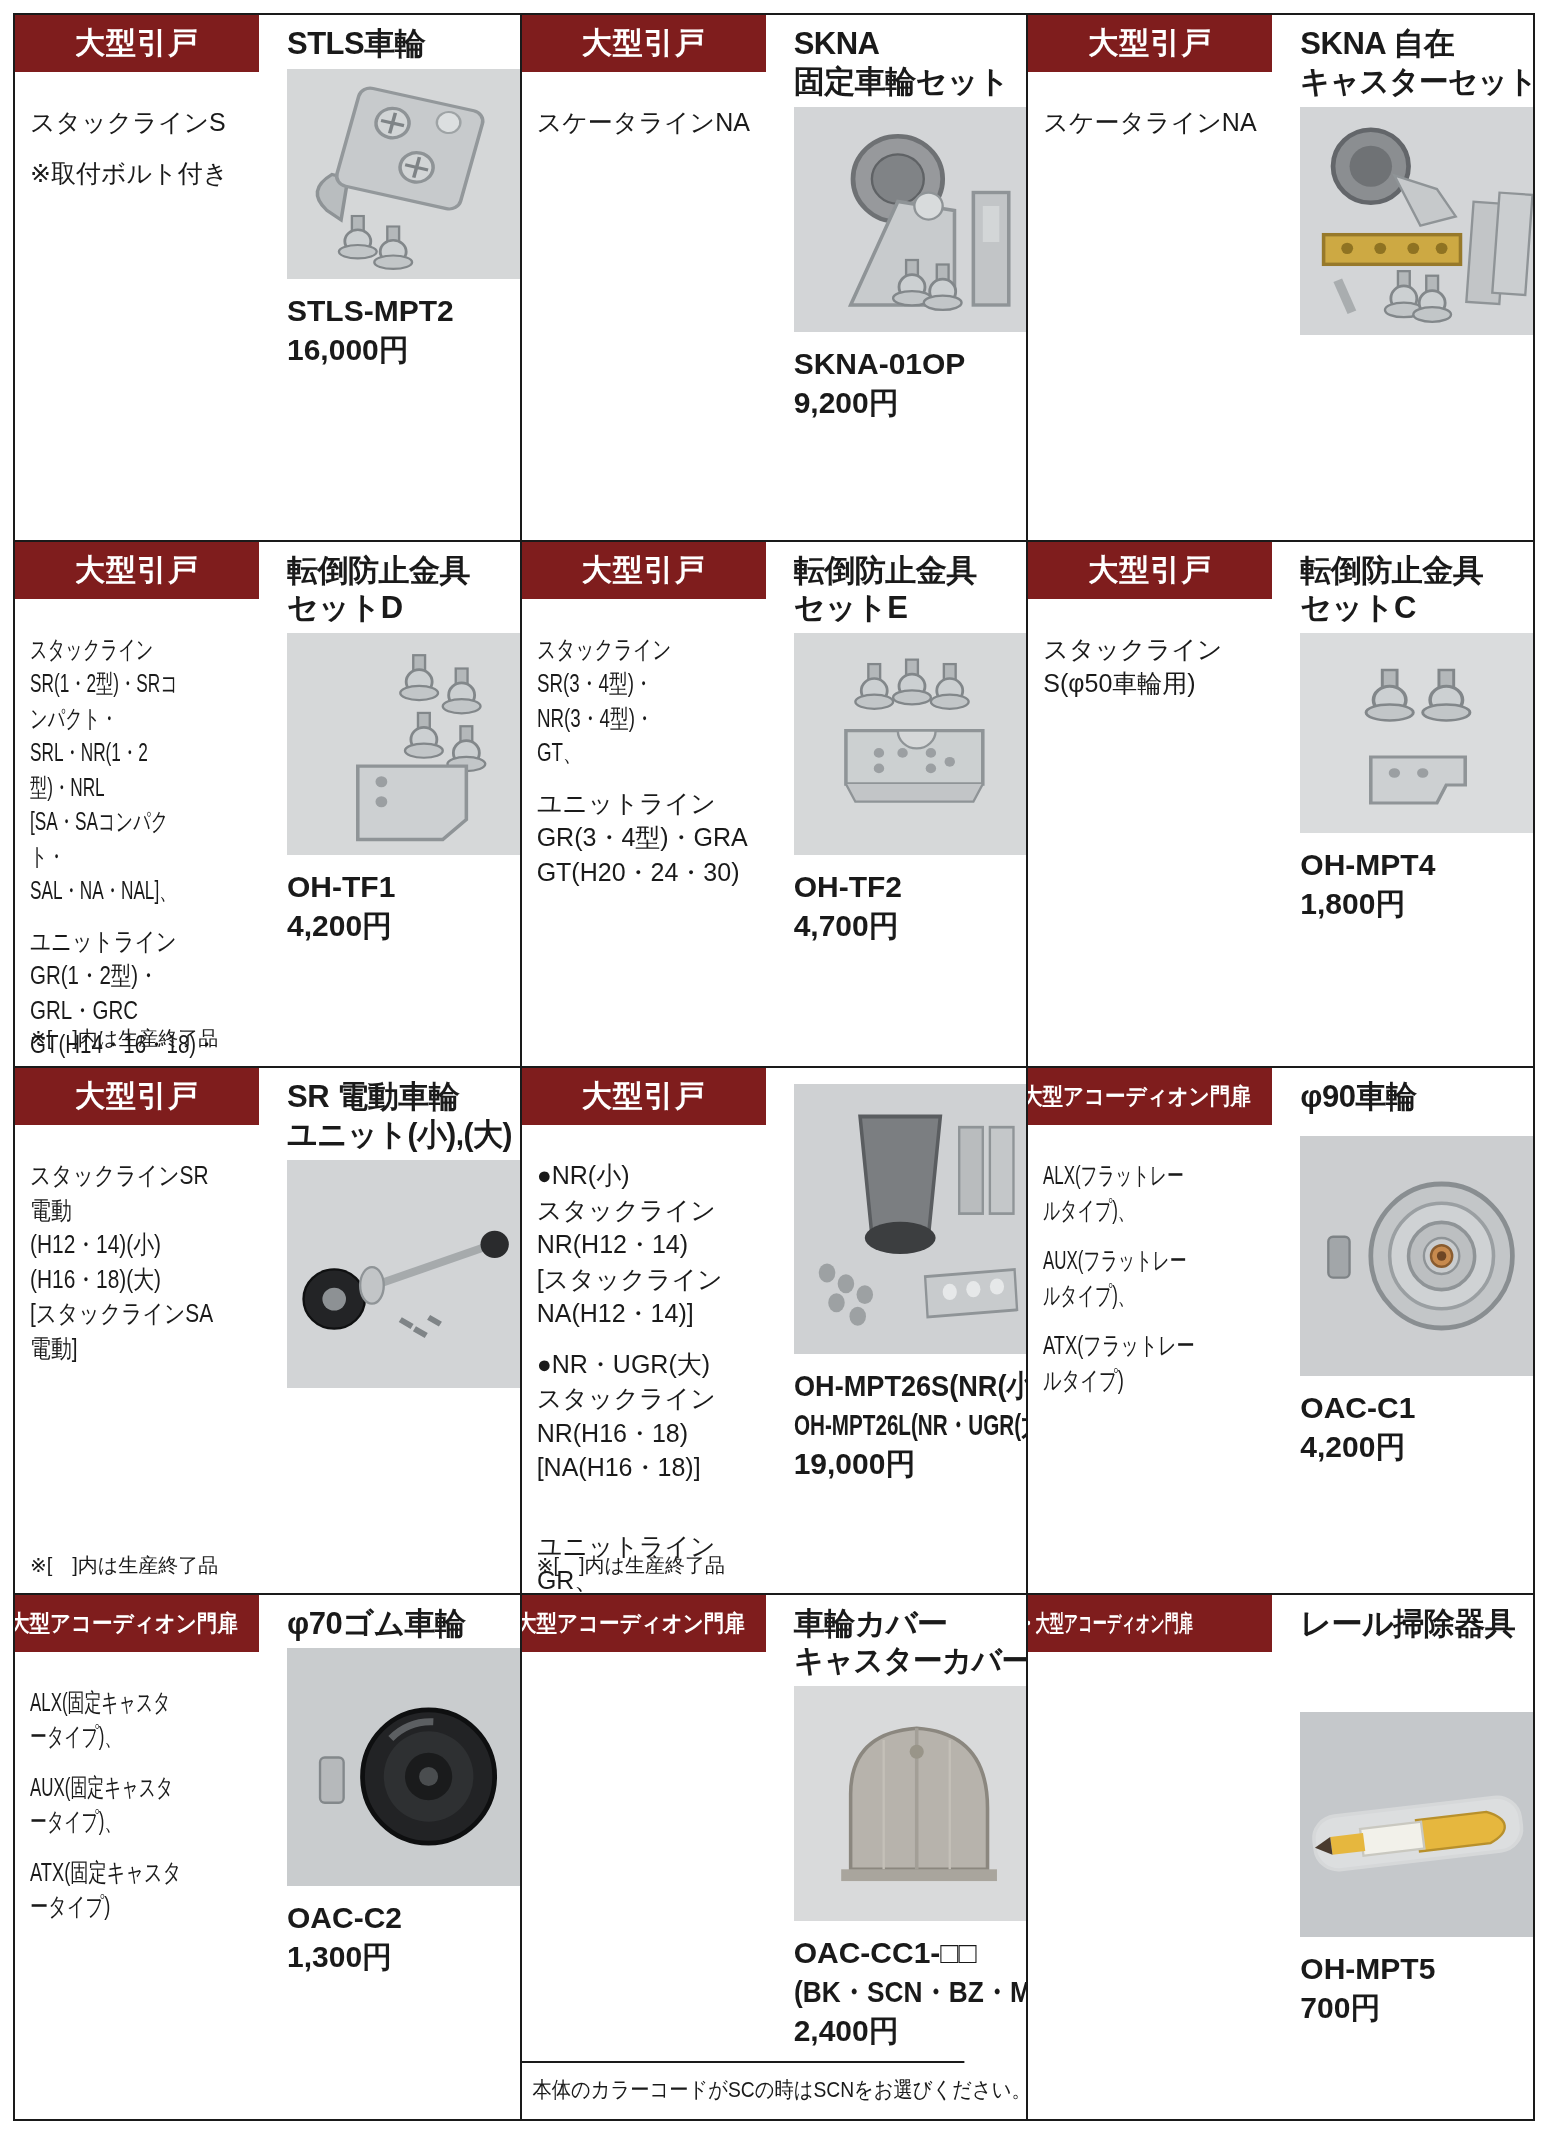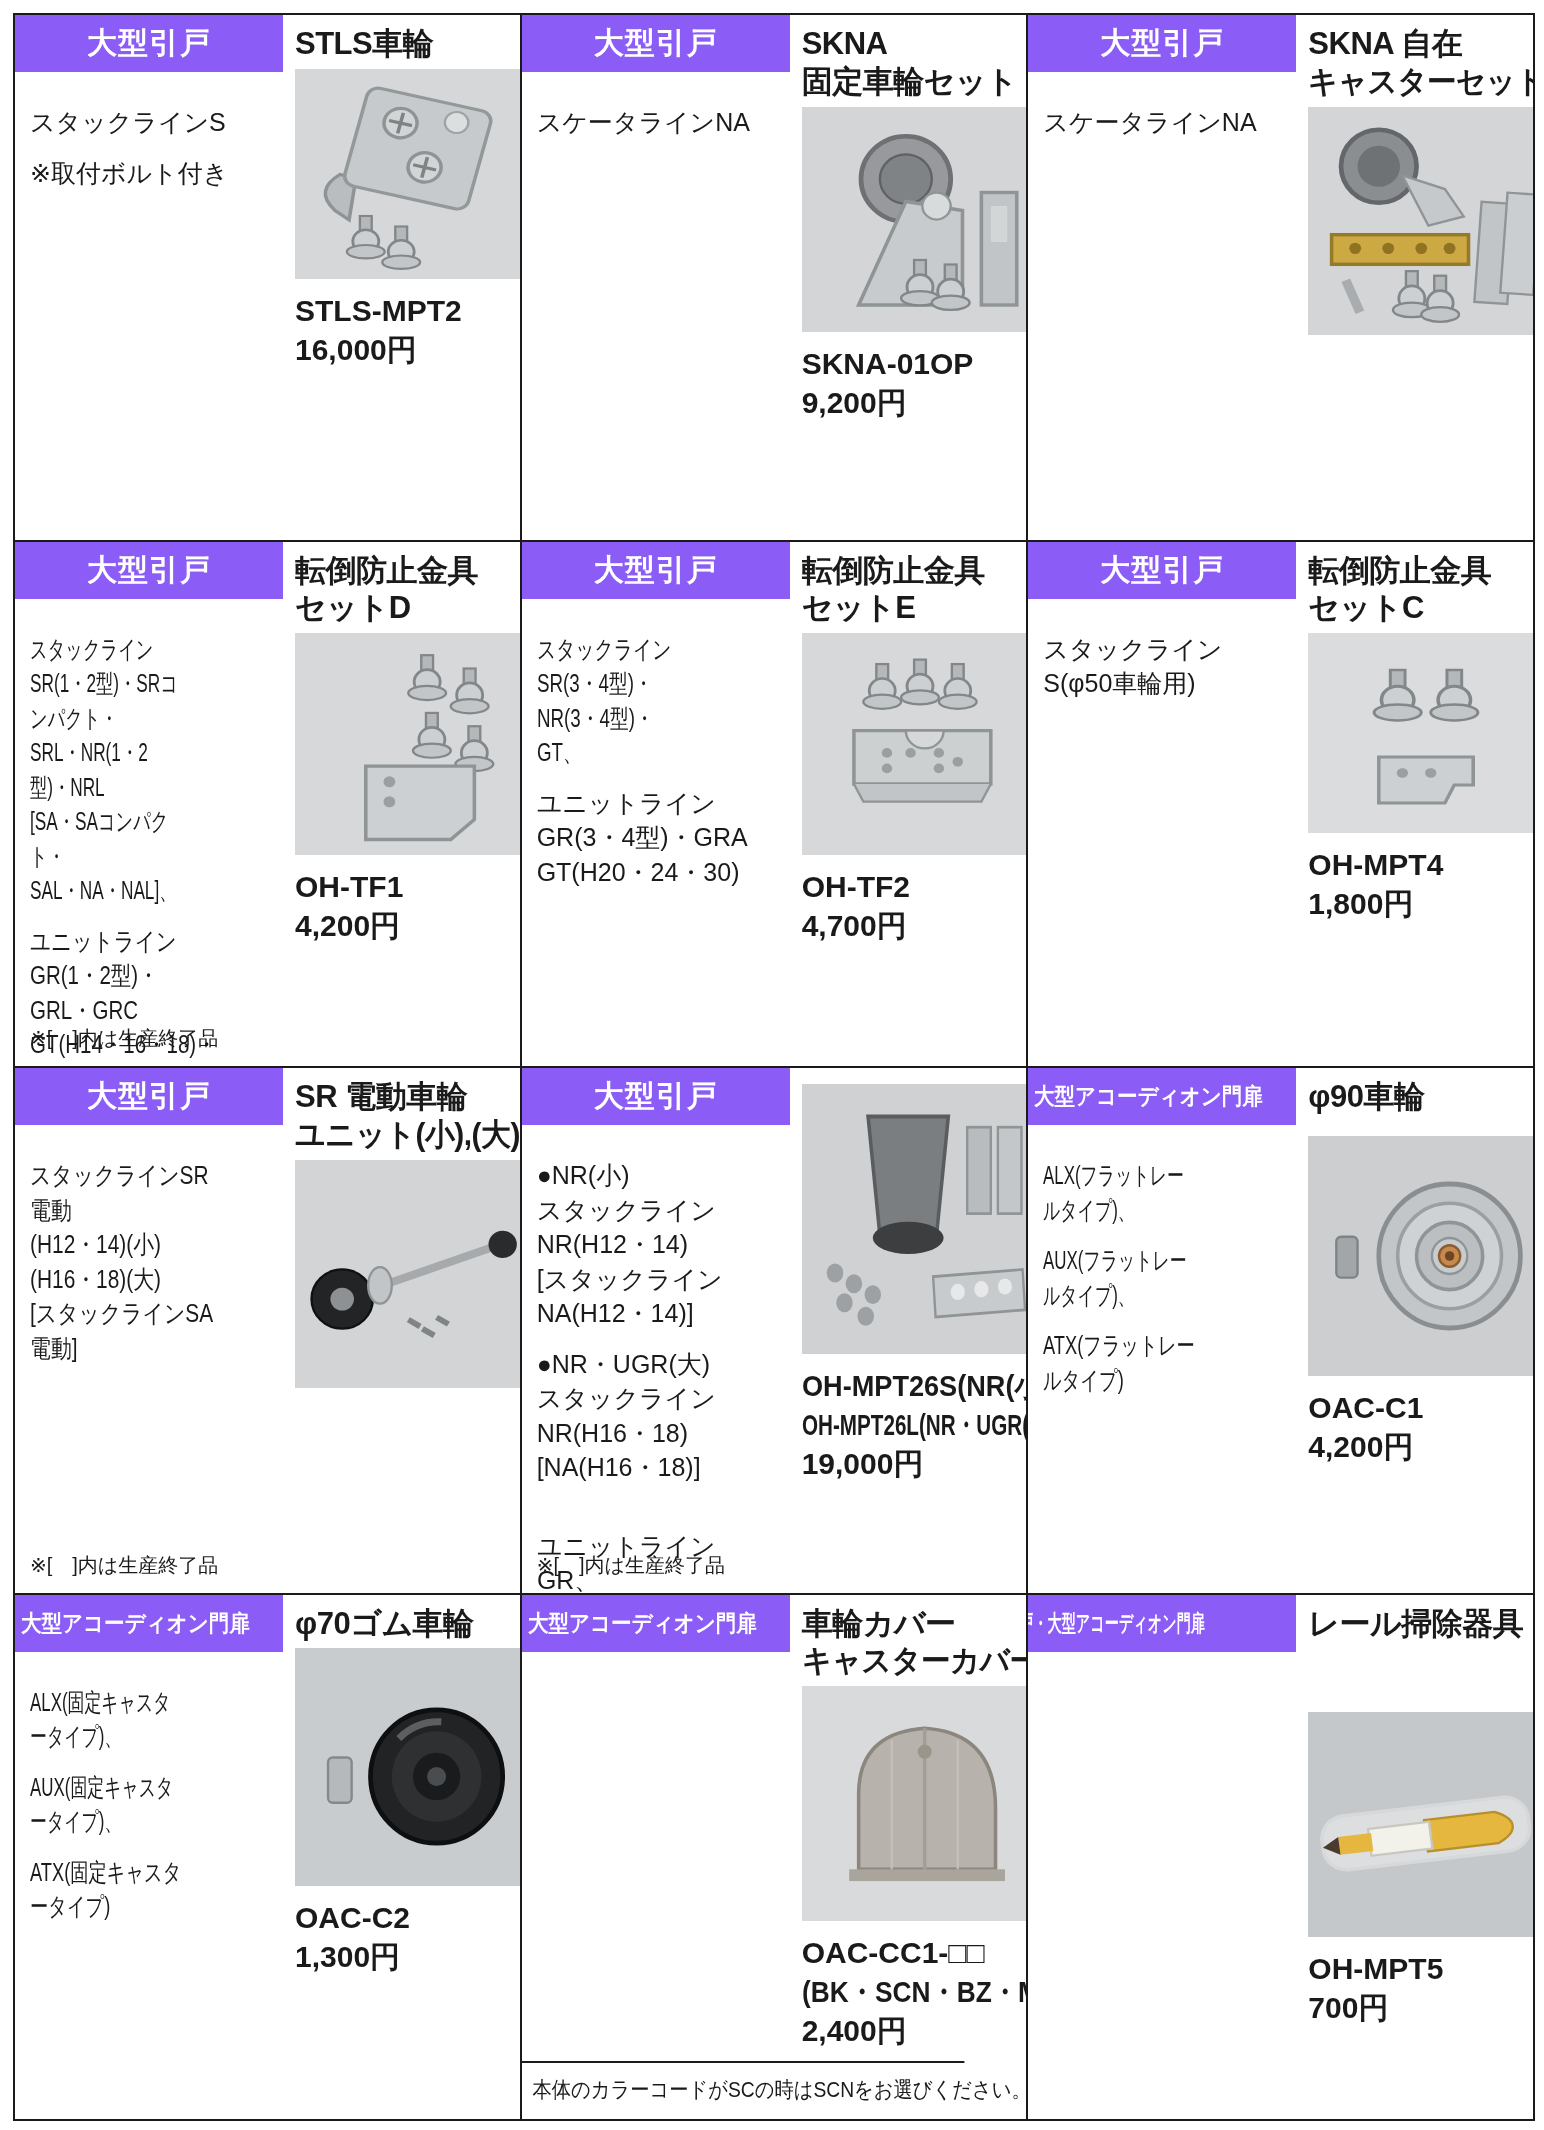--- a/index.html
+++ b/index.html
@@ -2,27 +2,27 @@
 <html><head>
 <meta charset="utf-8">
 <style>
   html,body{margin:0;padding:0;background:#fff;}
   .page{position:relative;width:1544px;height:2130px;background:#ffffff;
         font-family:"Liberation Sans","DejaVu Sans",sans-serif;color:#1a1a1a;}
   .grid{position:absolute;left:13px;top:13px;width:1518px;height:2104px;
         display:grid;grid-template-columns:repeat(3,1fr);grid-template-rows:repeat(4,1fr);
         gap:2px;background:#1a1a1a;border:2px solid #1a1a1a;}
   .cell{position:relative;background:#ffffff;overflow:hidden;}
-  .badge{position:absolute;left:0;top:0;width:268px;height:57px;background:#8b5cf6;
+  .badge{position:absolute;left:0;top:0;width:244px;height:57px;background:#7f1d1d;
          display:flex;align-items:center;justify-content:center;}
   .badge-text{color:#ffffff;font-size:30px;font-weight:bold;white-space:nowrap;letter-spacing:1px;}
   .badge-text.badge-sm{font-size:23px;letter-spacing:0;}
   .desc{position:absolute;left:15px;top:90px;width:228px;}
   .desc p{font-size:25px;line-height:1.38;margin:0 0 16px 0;white-space:pre-line;}
-  .right{position:absolute;left:264px;top:10px;width:238px;padding-left:16px;}
+  .right{position:absolute;left:256px;top:10px;width:238px;padding-left:16px;}
   .title{margin:0 0 4px 0;}
   .title-line{font-size:31px;font-weight:bold;line-height:1.22;white-space:nowrap;letter-spacing:-0.5px;}
   .photo{width:236px;background:#d6d8d9;margin-top:6px;}
   .photo svg{display:block;width:100%;height:100%;}
   .model{margin-top:12px;}
   .model-line{font-size:30px;font-weight:bold;line-height:1.3;white-space:nowrap;}
   .footnote{position:absolute;left:15px;bottom:14px;font-size:20px;white-space:nowrap;}
   .bottom-note{position:absolute;left:0;right:0;bottom:0;border-top:2px solid #1a1a1a;
                padding:12px 10px 14px 12px;font-size:22px;white-space:nowrap;}
 </style>

